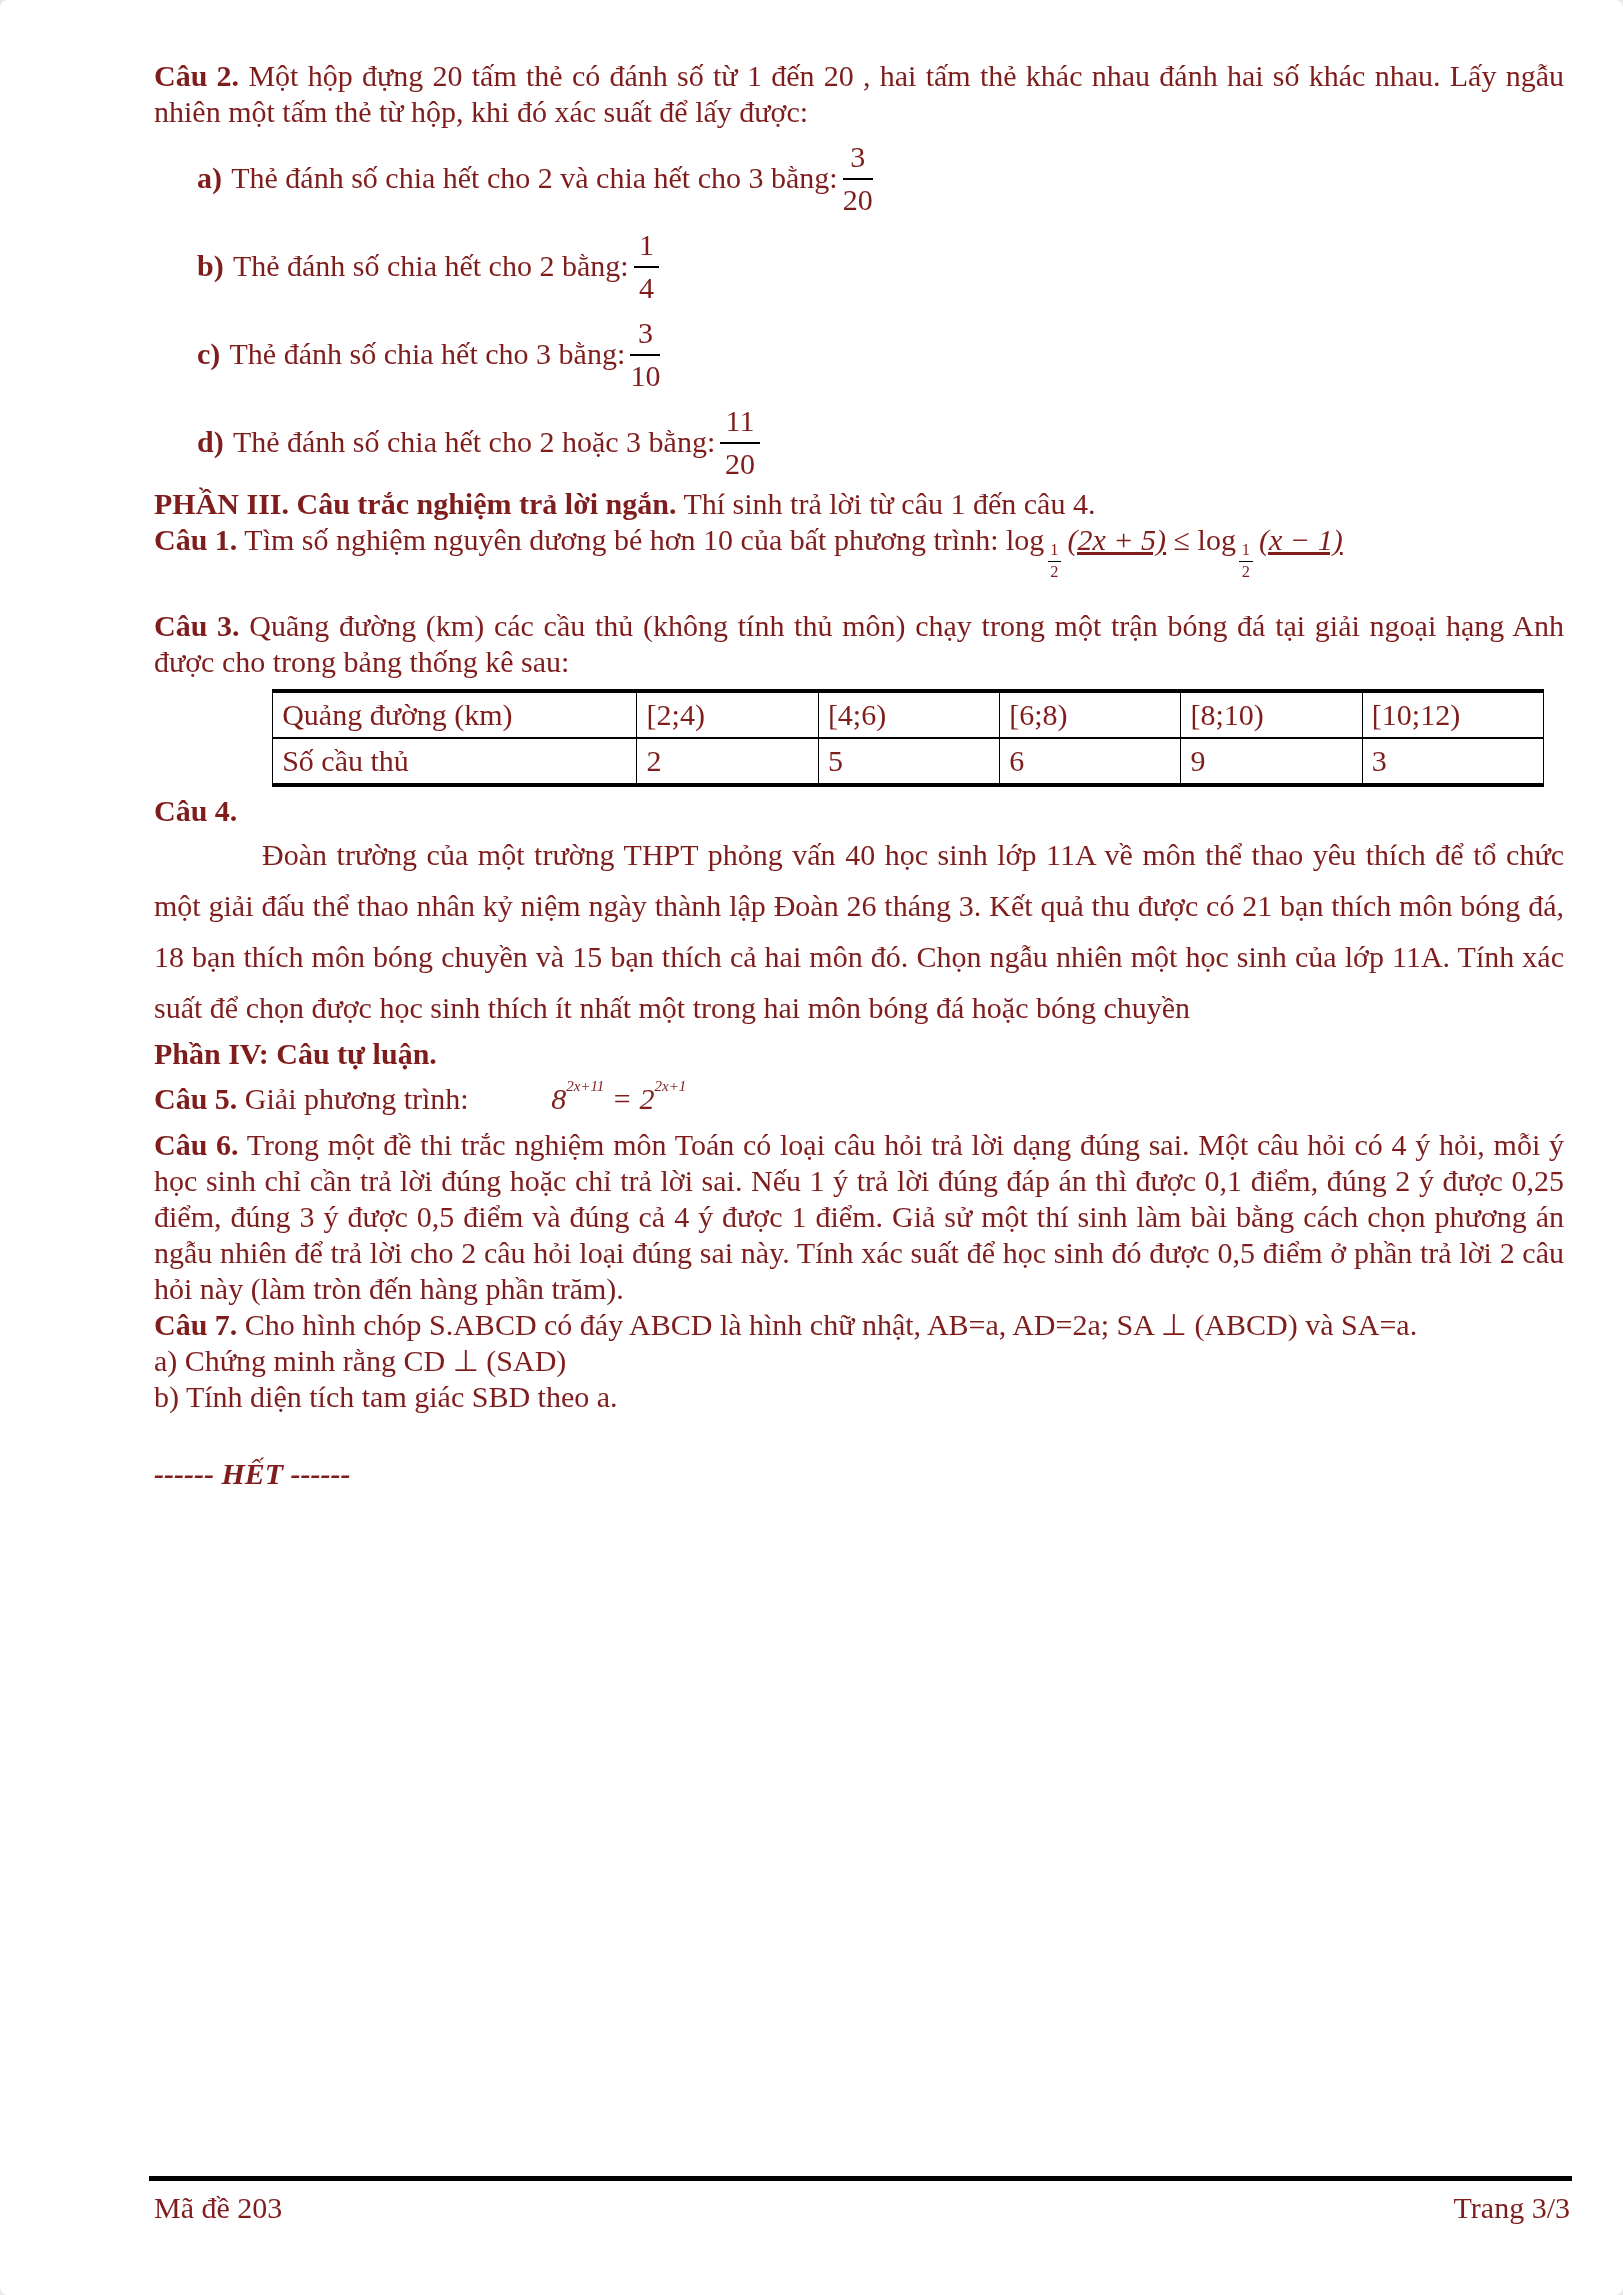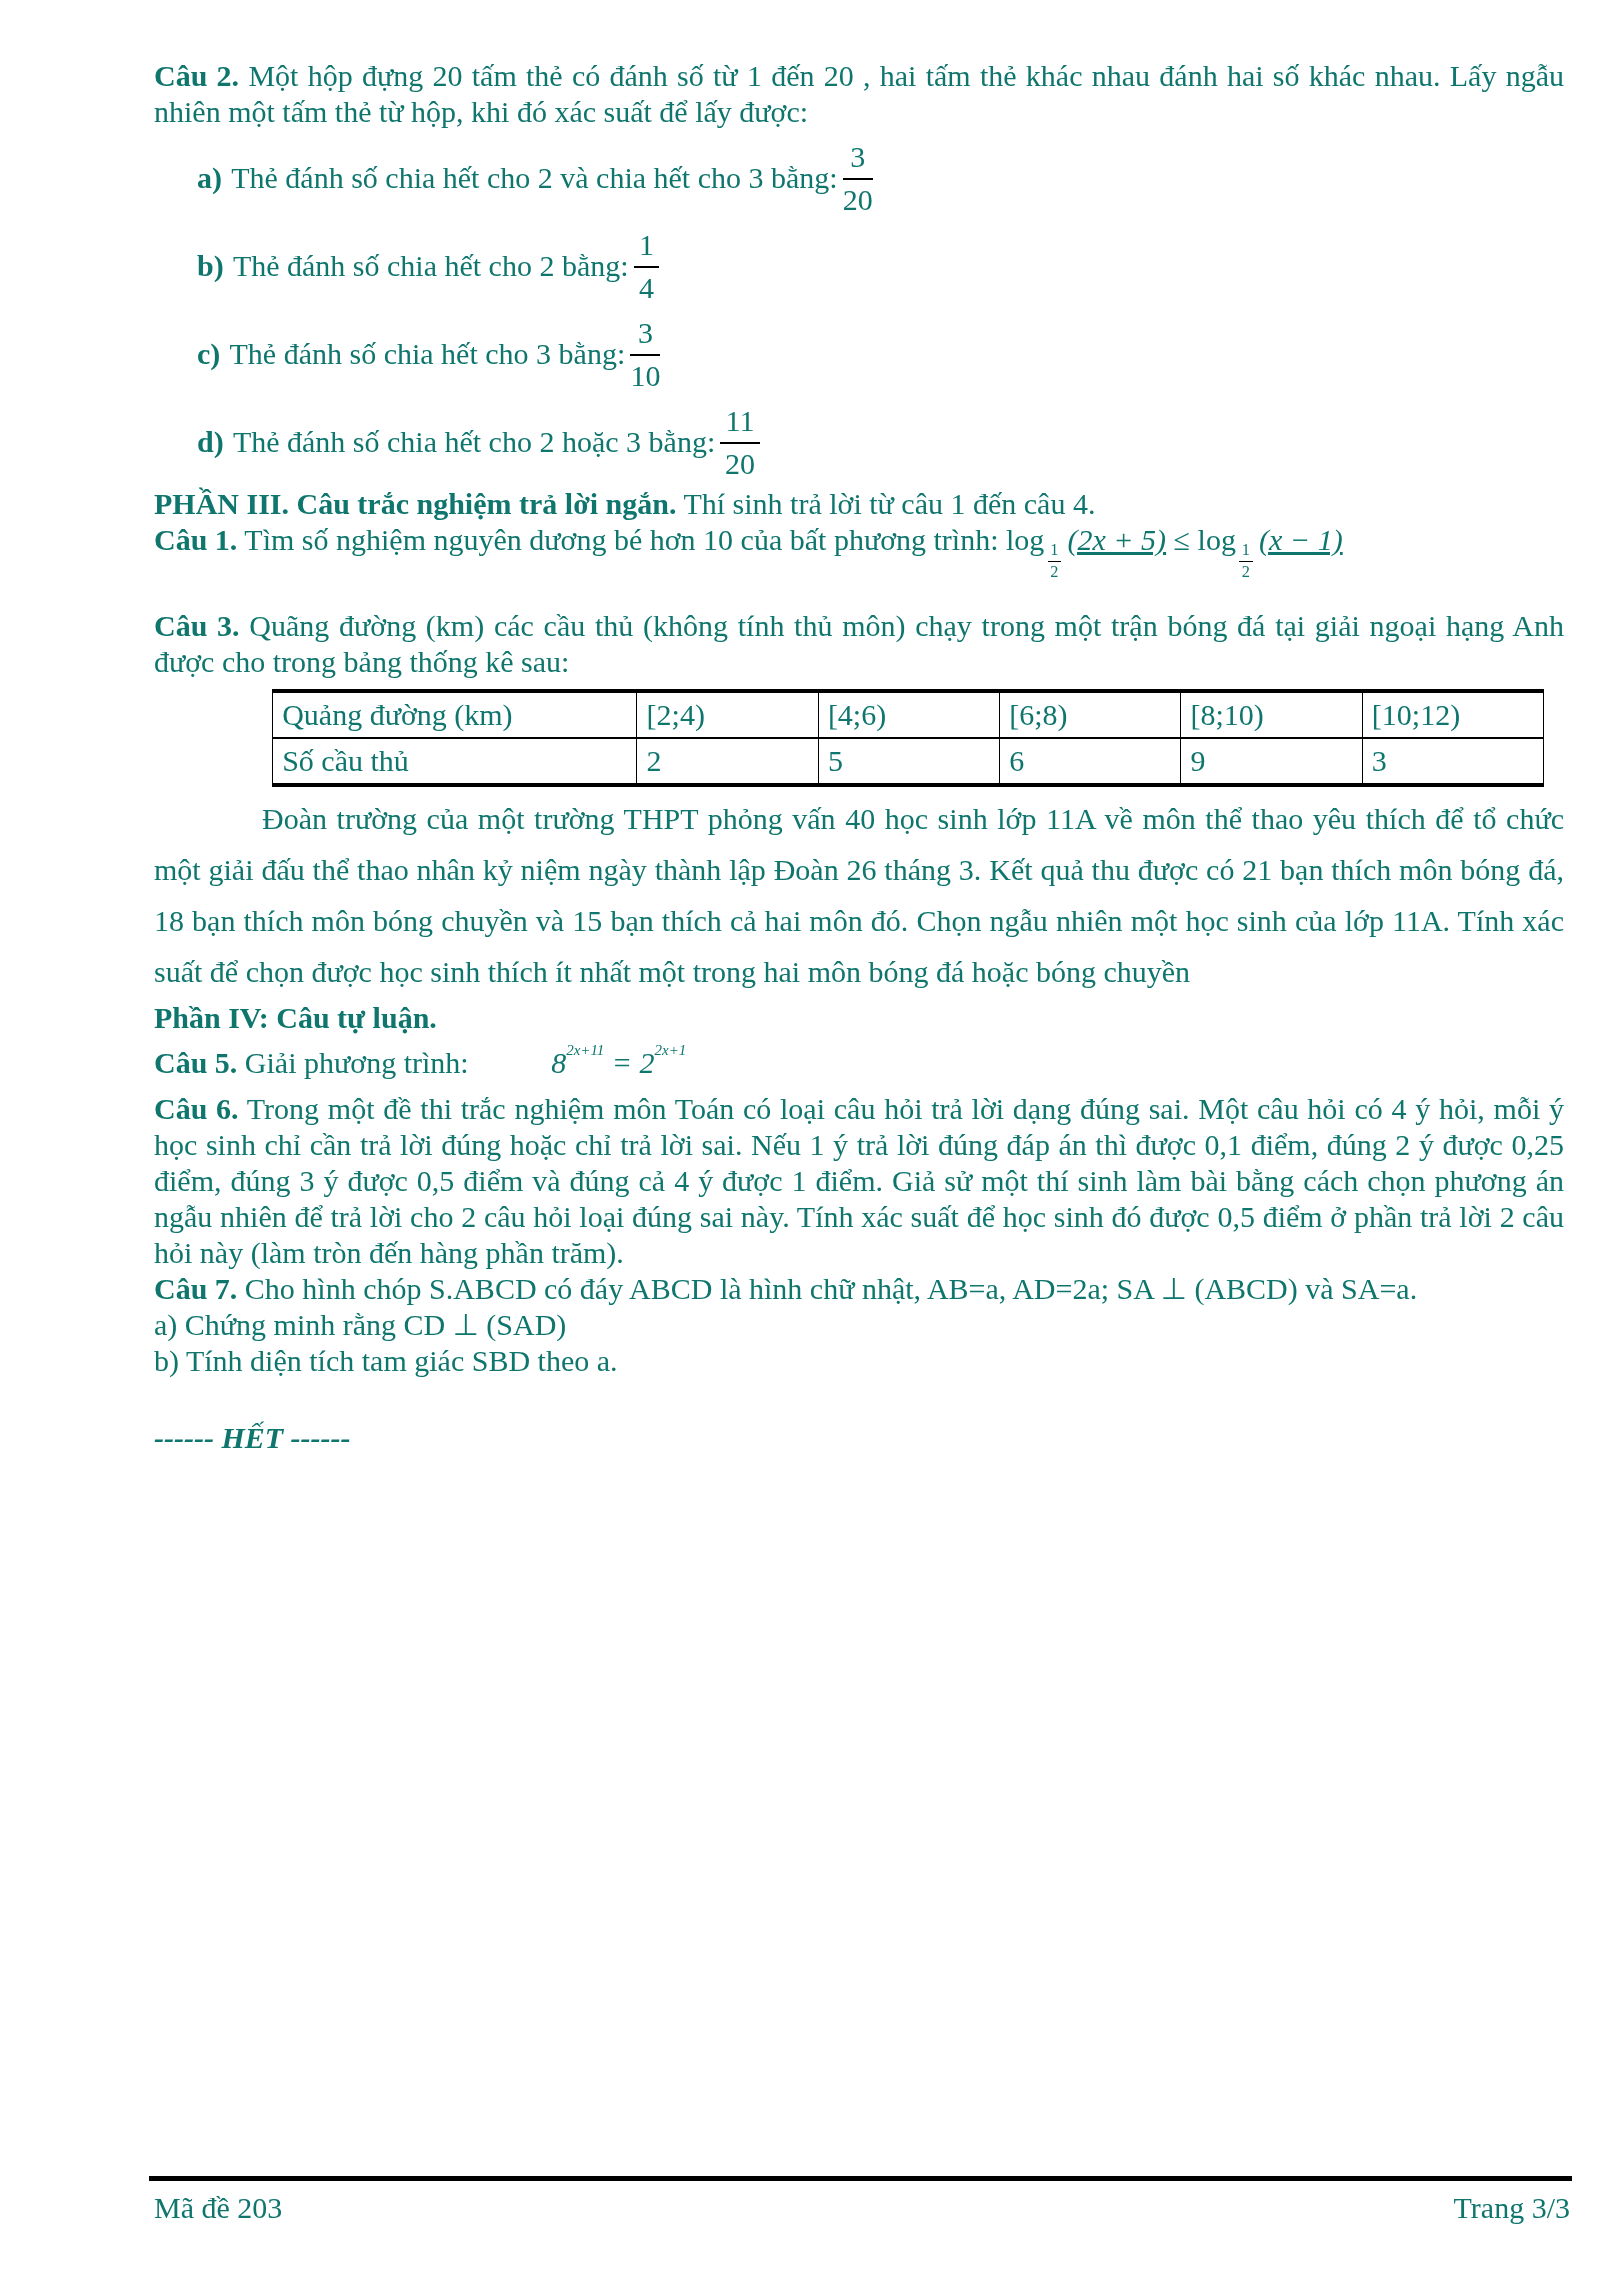--- a/index.html
+++ b/index.html
@@ -1,24 +1,25 @@
 <!DOCTYPE html>
 <html style="font-size:10.5px"><head>
 <meta charset="utf-8">
 <style>
   html, body { margin:0; padding:0; background:#e8e8e8; }
   .page {
     position:relative;
     width:1623px; height:2295px;
     background:#ffffff;
     font-family:"Liberation Serif", serif;
-    color:#0f766e;
+    color:#7f1d1d;
     font-size:30px;
     line-height:36px;
     overflow:hidden;
+    border-radius:8px;
   }
   .content { position:absolute; left:154px; top:58px; width:1410px; }
   p { margin:0; text-align:justify; }
   .b { font-weight:bold; }
 
   
   .items { margin-left:43px; margin-top:3.9px; }
   .item { display:flex; align-items:center; min-height:88px; }
   .item .lbl { font-weight:bold; margin-right:9.2px; }
   .frac { display:inline-block; text-align:center; line-height:1.05; margin-left:5.2px; }
@@ -138,20 +139,23 @@
           <td>2</td>
           <td>5</td>
           <td>6</td>
           <td>9</td>
           <td>3</td>
         </tr>
       </tbody>
     </table>
 
 
+    <p>
+      <span class="b">Câu 4.</span>
+    </p>
     <p class="q4par">Đoàn trường của một trường THPT phỏng vấn 40 học sinh lớp 11A về môn thể thao yêu thích để tổ chức một giải đấu thể thao nhân kỷ niệm ngày thành lập Đoàn 26 tháng 3. Kết quả thu được có 21 bạn thích môn bóng đá, 18 bạn thích môn bóng chuyền và 15 bạn thích cả hai môn đó. Chọn ngẫu nhiên một học sinh của lớp 11A. Tính xác suất để chọn được học sinh thích ít nhất một trong hai môn bóng đá hoặc bóng chuyền</p>
 
     <p>
       <span class="b">Phần IV: Câu tự luận.</span>
     </p>
 
     <p class="plain q5line">
       <span class="b">Câu 5.</span>
       <span>Giải phương trình:</span>
       <span class="q5f mrow"><span>8</span><sup class="exp">2x+11</sup> <span>=</span> <span>2</span><sup class="exp">2x+1</sup></span>

